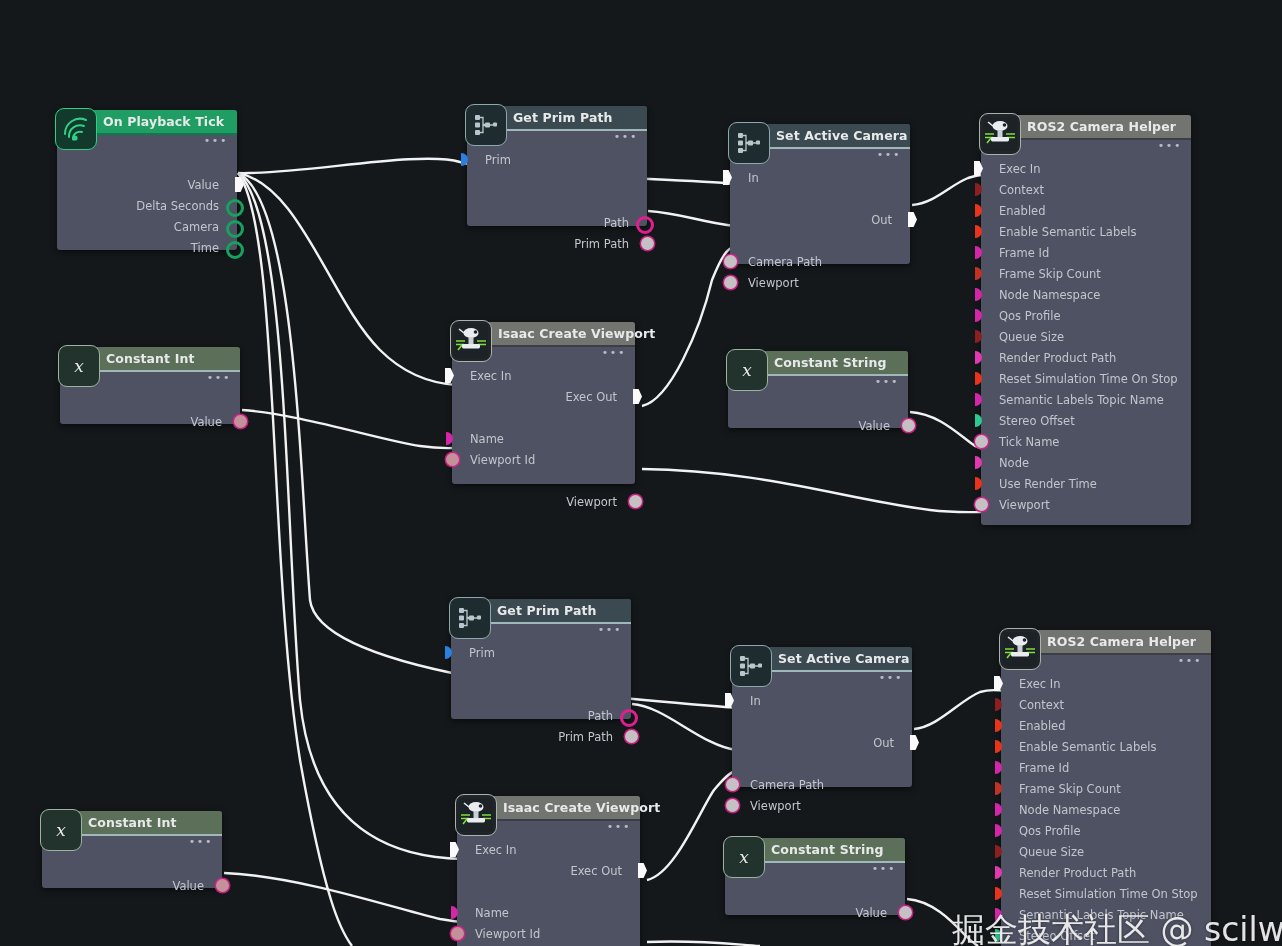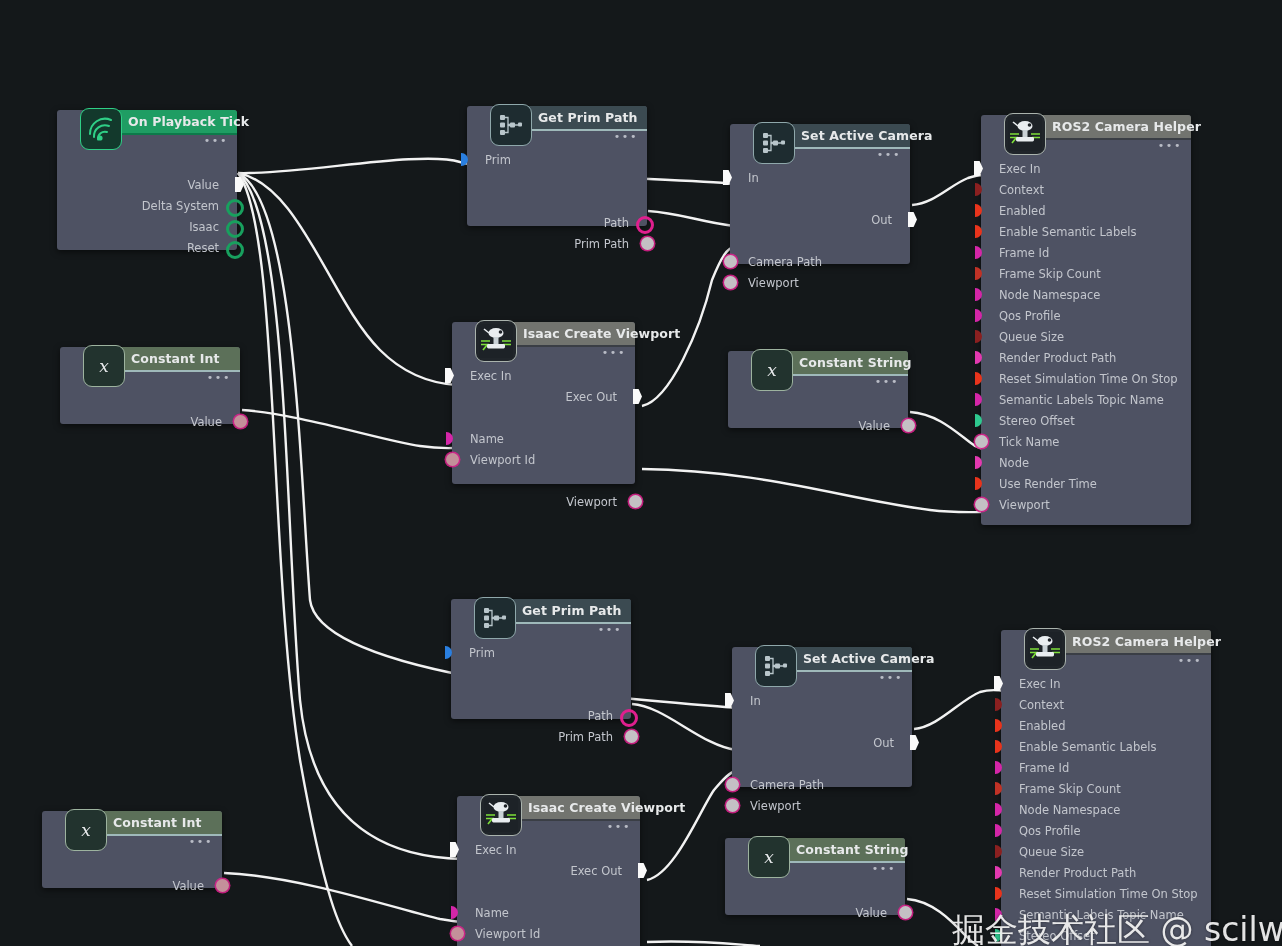--- a/index.html
+++ b/index.html
@@ -5,21 +5,21 @@
   html,body{margin:0;padding:0;background:#14181a;}
   body{width:1282px;height:946px;overflow:hidden;
        font-family:"DejaVu Sans","Liberation Sans",sans-serif;}
   #canvas{position:relative;width:1282px;height:946px;background:#14181a;overflow:hidden;}
 
   svg.wires{position:absolute;left:0;top:0;width:1282px;height:946px;pointer-events:none;z-index:1;}
   svg.wires path{fill:none;stroke:#f2f2f2;stroke-width:2.4;}
 
   .node{position:absolute;z-index:5;border-radius:3px;
         background:#4e5263;box-shadow:0 2px 6px rgba(0,0,0,.55);}
-  .node .hdr{position:relative;height:23px;border-radius:3px 3px 0 0;display:flex;align-items:center;margin-left:25px;}
+  .node .hdr{position:relative;height:23px;border-radius:3px 3px 0 0;display:flex;align-items:center;}
   .node .hdr .title{margin-left:46px;font-size:12.5px;font-weight:bold;color:#e7e9ea;
         letter-spacing:.1px;white-space:nowrap;}
   .node .hdr.teal{background:#3b4a51;}
   .node .hdr.gray{background:#72746f;}
   .node .hdr.green{background:#1f9d63;}
   .node .hdr.olive{background:#5c7059;}
   .node .hdr.bar{border-bottom:2px solid #9fb9ba;}
   .node .hdr.gray.bar{border-bottom:2px solid #3a3e45;}
   .node .hdr.green.bar{border-bottom:2px solid #0d7a4a;}
 
@@ -94,29 +94,29 @@
           <span class="title">On Playback Tick</span>
         </div>
         <div class="dots">•••</div>
         <div class="body" style="padding-top: 18px;">
           <div style="height: 21px;"></div>
           <div class="row out">
             <span class="lbl">Value</span>
             <span class="execbox"></span>
           </div>
           <div class="row out">
-            <span class="lbl">Delta System</span>
+            <span class="lbl">Delta Seconds</span>
             <span class="port" style="background: transparent; border: 3px solid rgb(24, 160, 94); width: 12px; height: 12px;"></span>
           </div>
           <div class="row out">
-            <span class="lbl">Isaac</span>
+            <span class="lbl">Camera</span>
             <span class="port" style="background: transparent; border: 3px solid rgb(24, 160, 94); width: 12px; height: 12px;"></span>
           </div>
           <div class="row out">
-            <span class="lbl">Reset</span>
+            <span class="lbl">Time</span>
             <span class="port" style="background: transparent; border: 3px solid rgb(24, 160, 94); width: 12px; height: 12px;"></span>
           </div>
         </div>
       </div>
       <div class="node" style="left: 60px; top: 347px; width: 180px; height: 77px; background: rgb(78, 82, 99);">
         <div class="hdr bar olive">
           <div class="icon darkic">
             <svg width="30" height="30" viewBox="0 0 30 30">
               <text x="15" y="21" font-family="DejaVu Serif, serif" font-style="italic" font-size="17" fill="#e8eaec" text-anchor="middle">x</text>
             </svg>

